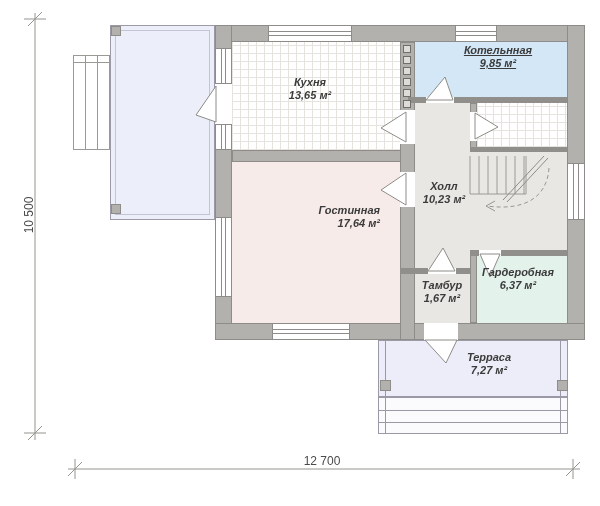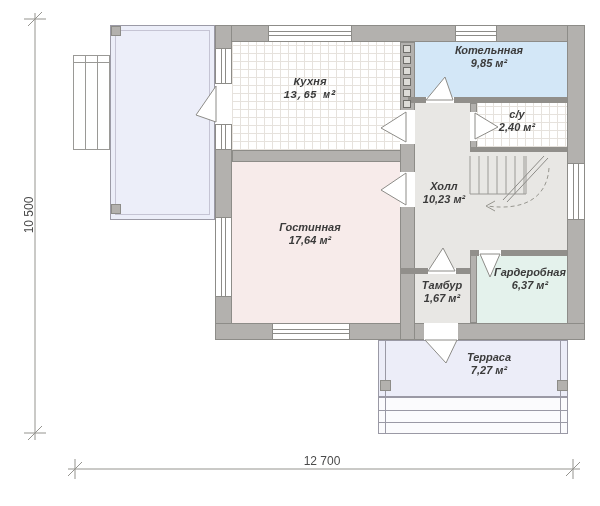--- a/index.html
+++ b/index.html
@@ -162,41 +162,37 @@
       <line x1="24" y1="433" x2="46" y2="433"></line>
         <line x1="28" y1="440" x2="42" y2="426"></line>
       <line x1="68" y1="469" x2="580" y2="469"></line>
       <line x1="75" y1="459" x2="75" y2="479"></line>
         <line x1="68" y1="476" x2="82" y2="462"></line>
       <line x1="573" y1="459" x2="573" y2="479"></line>
         <line x1="566" y1="476" x2="580" y2="462"></line>
     </g>
   </svg>
 
-  <div class="lbl" style="left:240px;top:76px;font-family:Liberation Mono, monospace;">
+  <div class="lbl" style="left:240px;top:76px;">
     <span>Кухня</span><br>
     <span>13,65 м²</span>
   </div>
-  <div class="lbl" style="left:419px;top:44px;">
+  <div class="lbl" style="left:428px;top:44px;text-decoration:underline;">
     <span>Котельнная</span><br>
     <span>9,85 м²</span>
-  </div>
-  <div class="lbl" style="left:447px;top:108px;">
-    <span>с/у</span><br>
-    <span>2,40 м²</span>
   </div>
   <div class="lbl" style="left:374px;top:180px;">
     <span>Холл</span><br>
     <span>10,23 м²</span>
   </div>
-  <div class="lbl" style="left:240px;top:221px;">
+  <div class="lbl" style="left:240px;top:204px;text-align:right;">
     <span>Гостинная</span><br>
     <span>17,64 м²</span>
   </div>
-  <div class="lbl" style="left:460px;top:266px;">
+  <div class="lbl" style="left:448px;top:266px;">
     <span>Гардеробная</span><br>
     <span>6,37 м²</span>
   </div>
   <div class="lbl" style="left:372px;top:279px;">
     <span>Тамбур</span><br>
     <span>1,67 м²</span>
   </div>
   <div class="lbl" style="left:419px;top:351px;">
     <span>Терраса</span><br>
     <span>7,27 м²</span>

